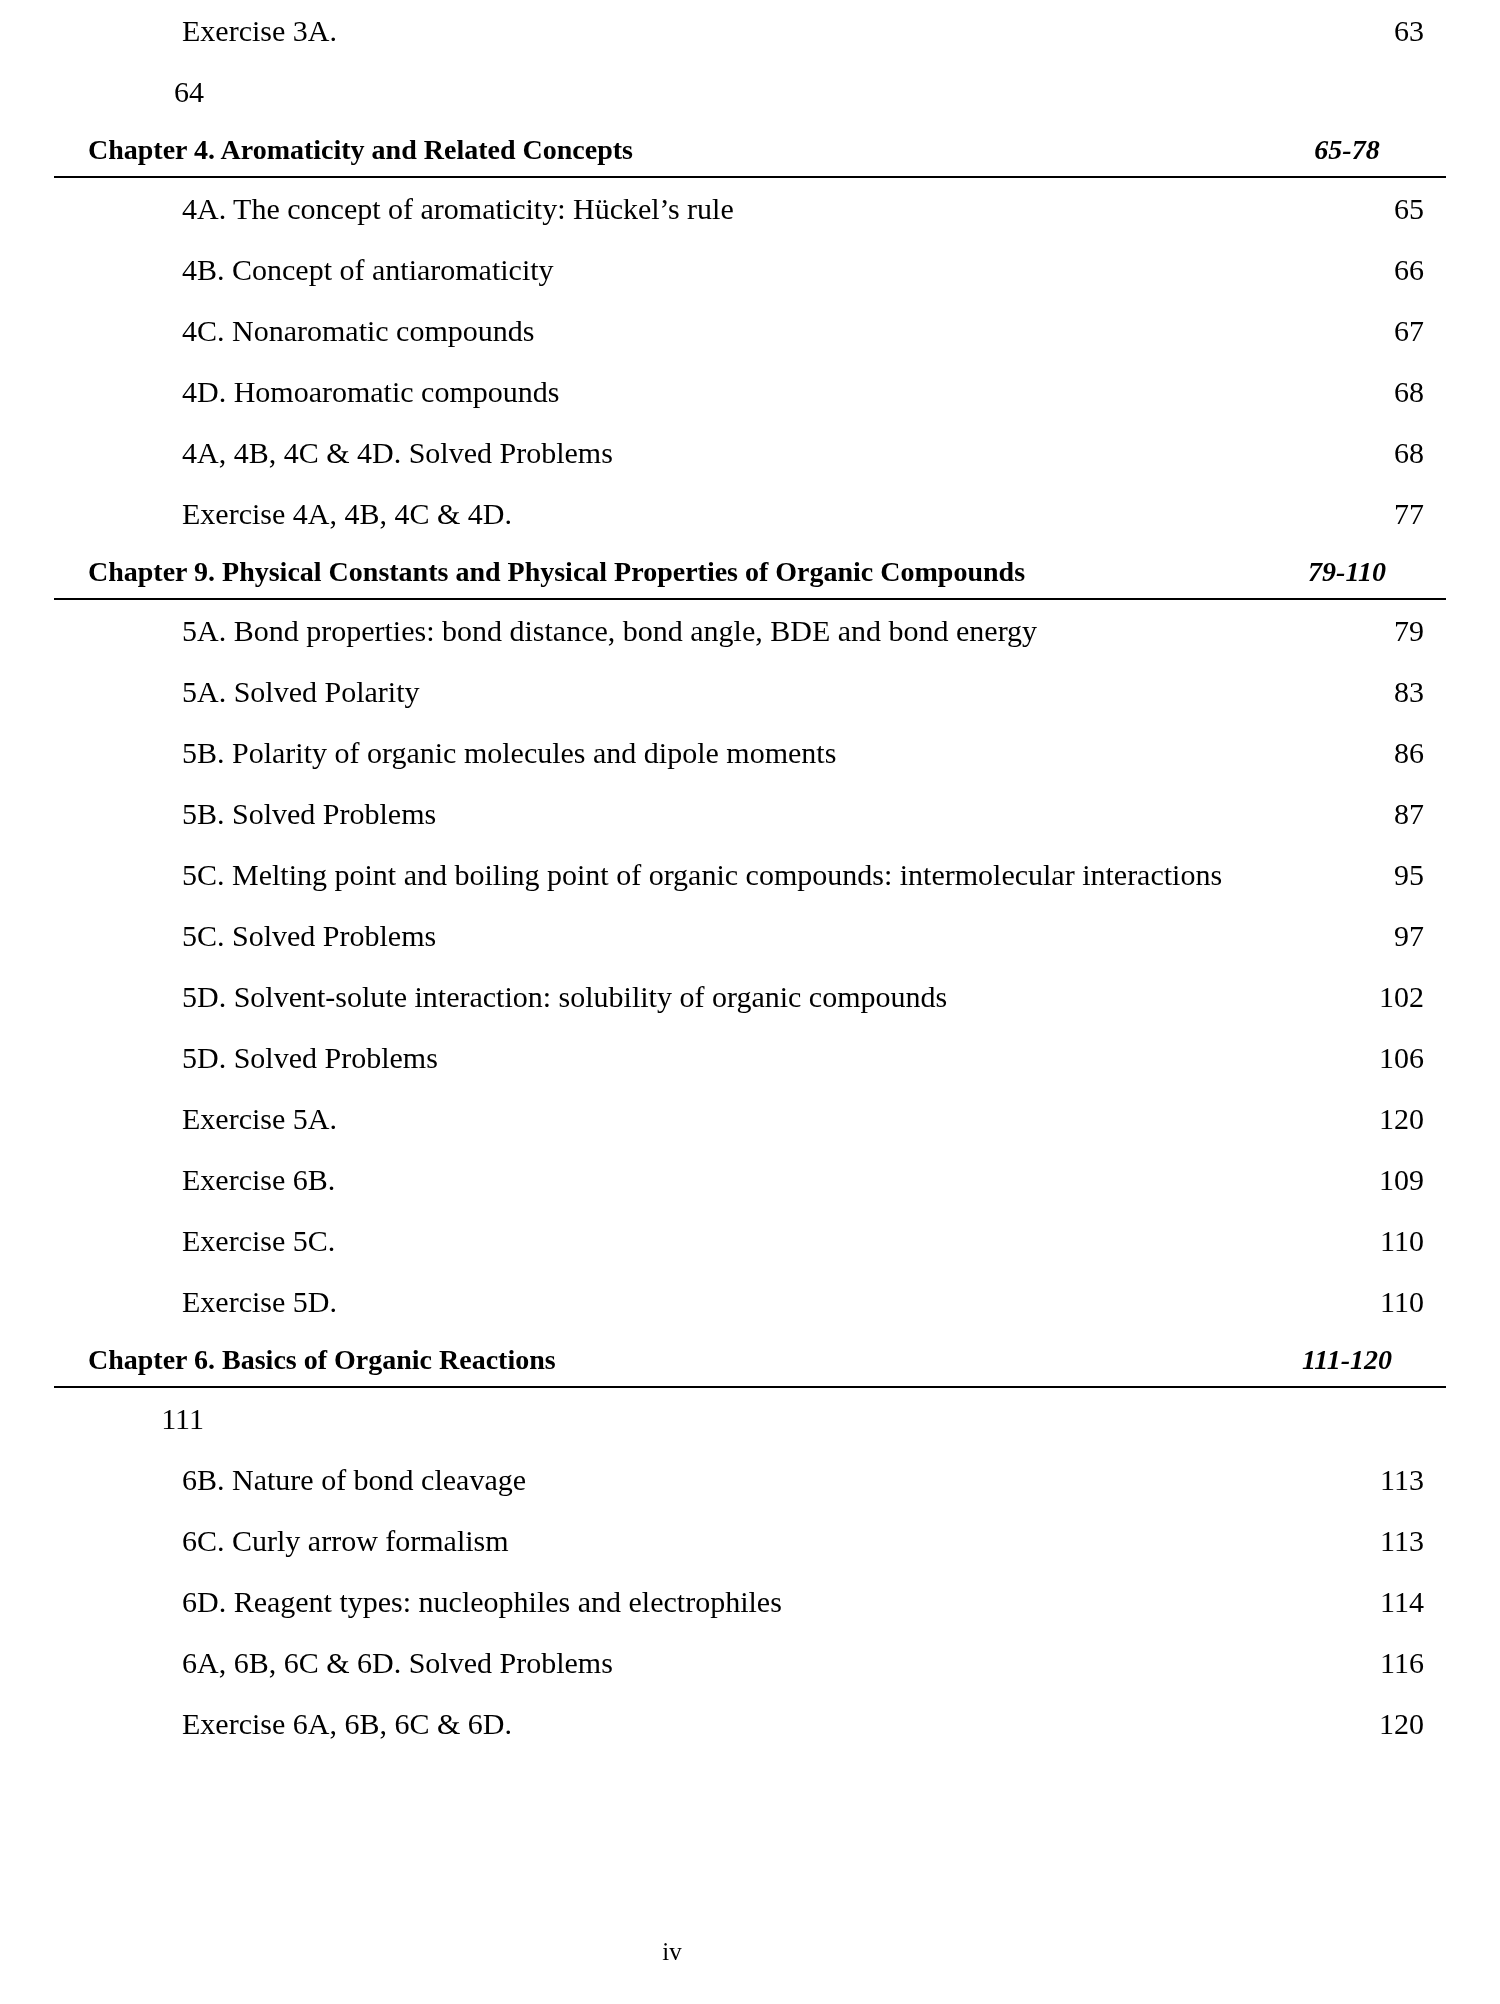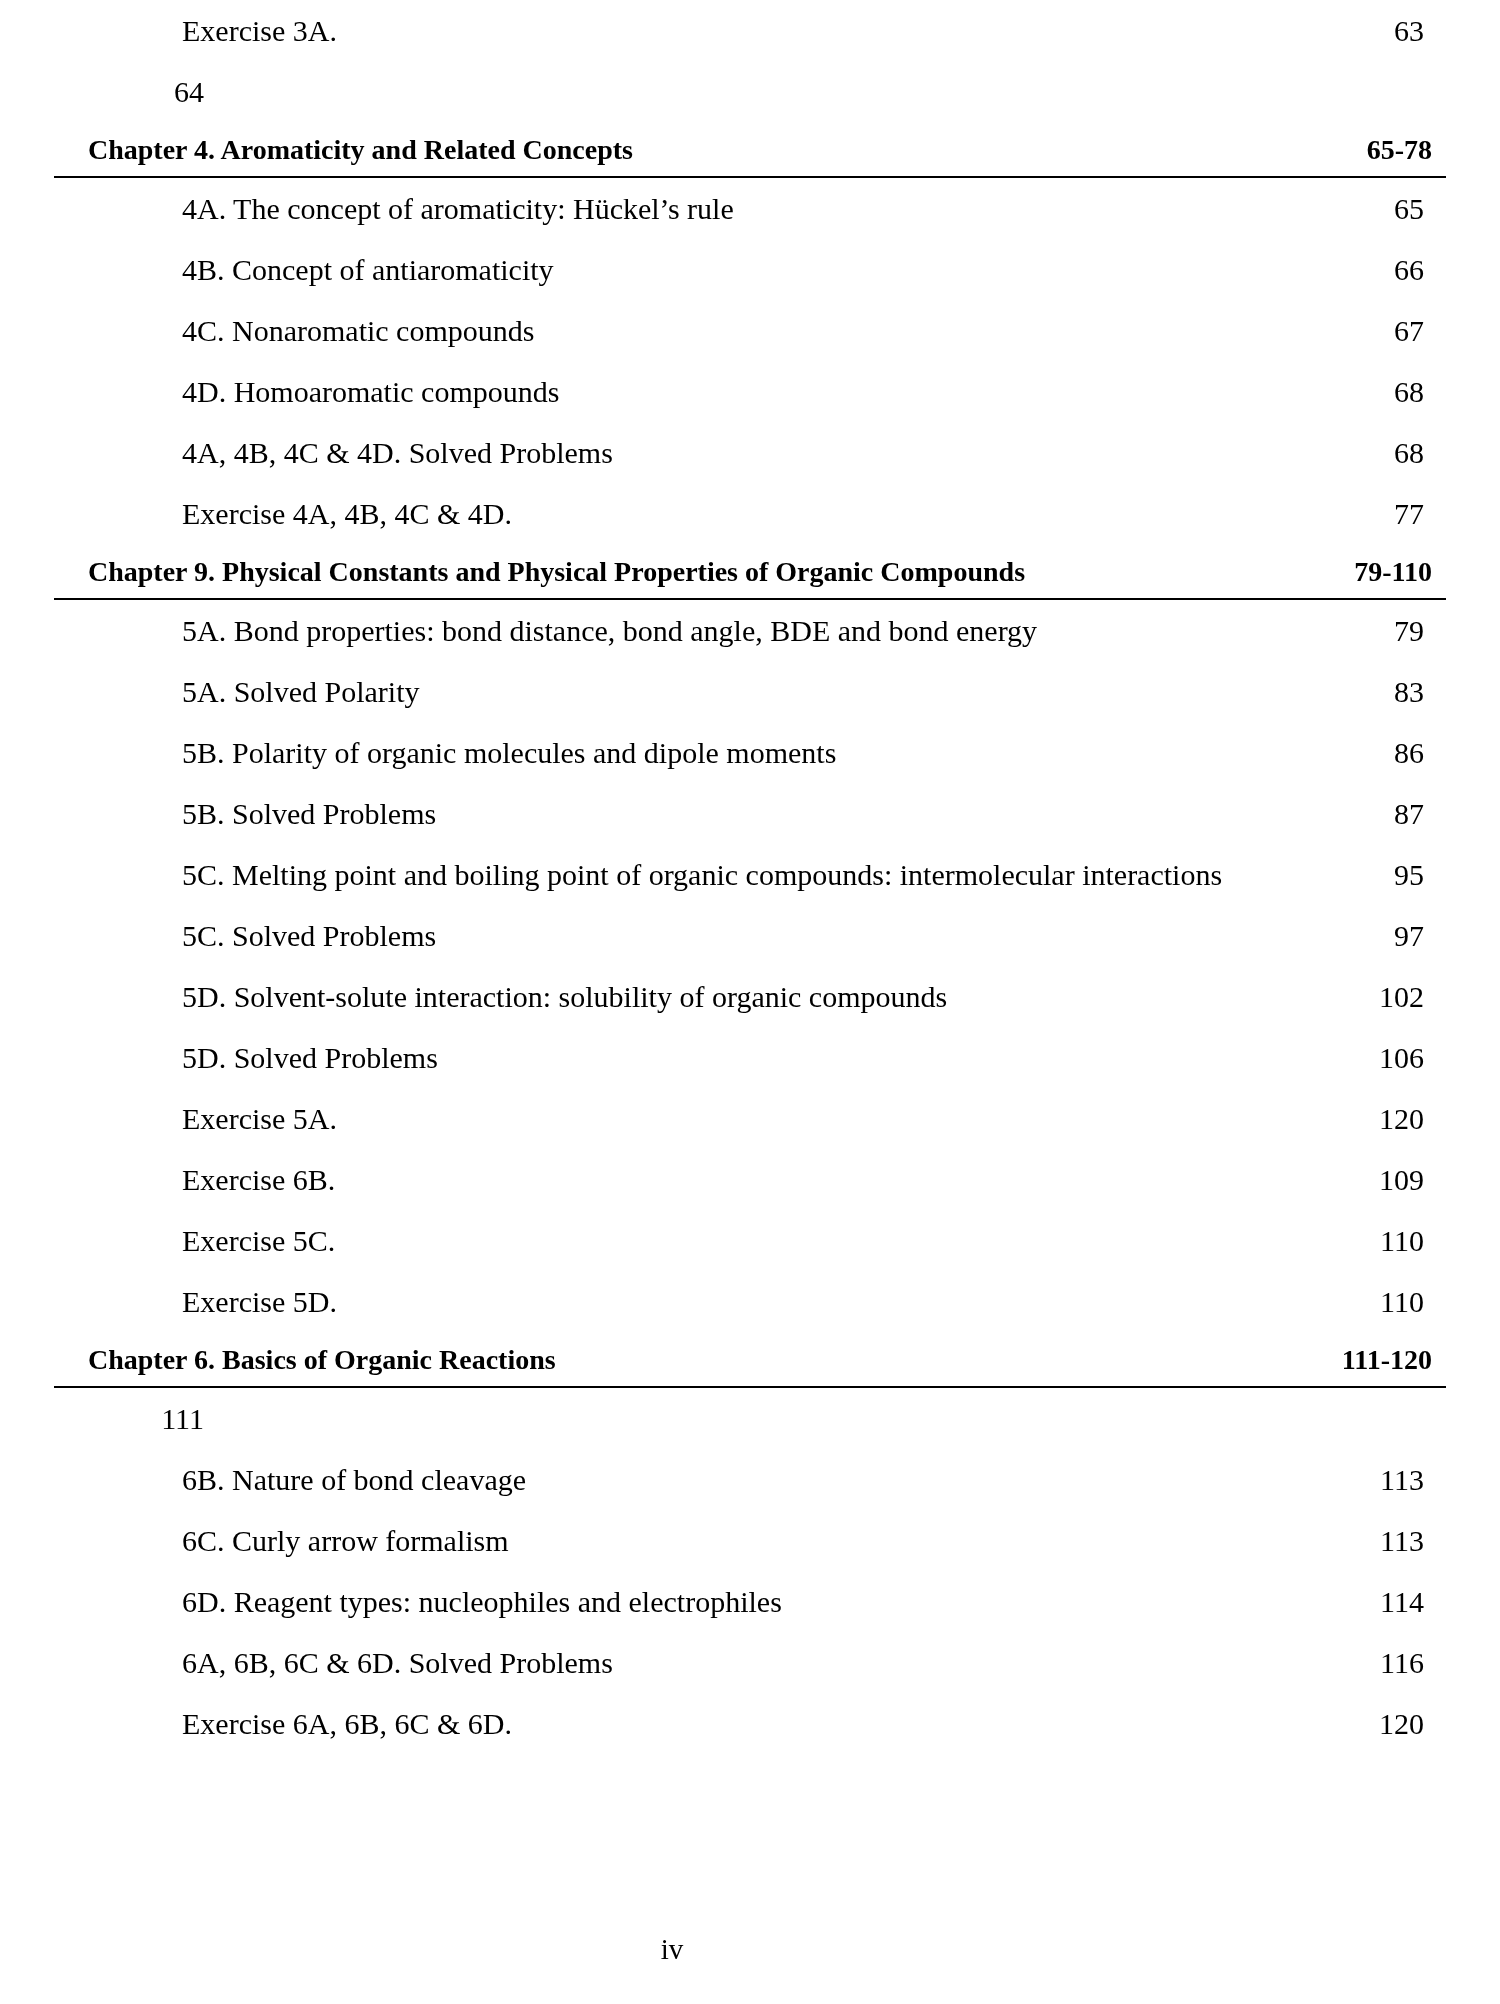--- a/index.html
+++ b/index.html
@@ -59,30 +59,31 @@
     margin-bottom: 0;
   }
   .chapter .label {
     padding-left: 34px;
     flex: 1 1 auto;
     white-space: nowrap;
   }
   .chapter .page-no {
     flex: 0 0 auto;
     width: 170px;
-    text-align: right;
+    text-align: center;
     padding-right: 14px;
+    font-style: italic;
   }
   .folio {
     position: absolute;
     bottom: 38px;
     left: 0;
     width: 1344px;
     text-align: center;
-    font-size: 29px;
+    font-size: 25px;
     font-family: "Liberation Serif", serif;
   }
 </style>
 </head>
 <body>
 
 <div class="page">
   <div class="toc" id="toc-list">
       <div class="row entry">
         <span class="label">Exercise 3A.</span>

